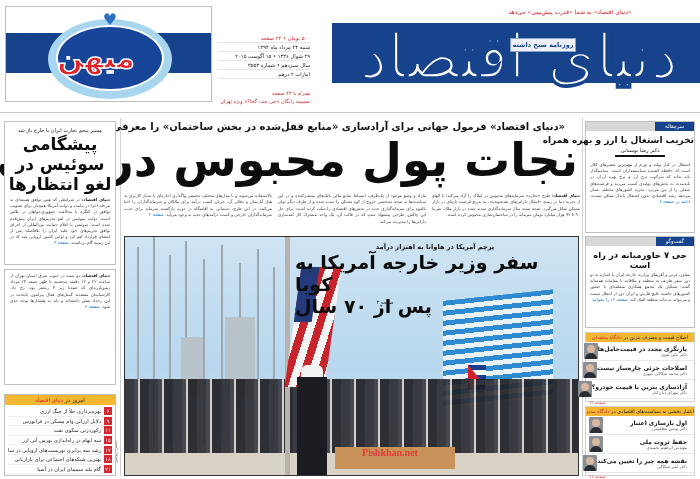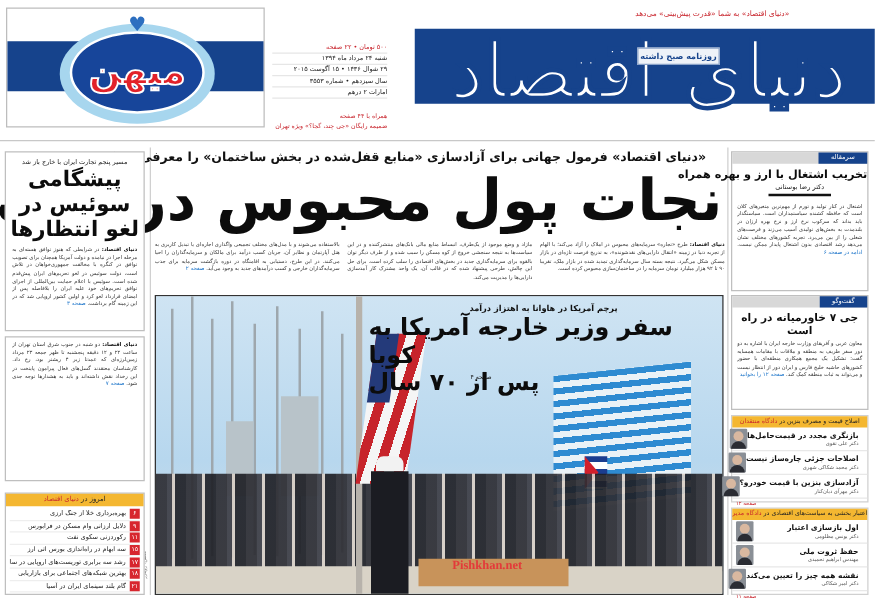--- a/index.html
+++ b/index.html
@@ -61,21 +61,21 @@
     }
     .ad-oval {
       position: absolute; left: 50px; top: 18px; width: 108px; height: 66px;
       border-radius: 50%; background: #17459a; border: 2px solid #ffffff;
     }
     .ad-heart {
       position: absolute; left: 95px; top: 4px; width: 18px; height: 18px;
       color: #2d6fc0; font-size: 16px; line-height: 18px; text-align: center;
     }
     .ad-word {
-      position: absolute; left: 50px; top: 26px; width: 108px; height: 50px;
+      position: absolute; left: 36px; top: 26px; width: 108px; height: 50px;
       font-family: "DejaVu Sans", sans-serif; font-weight: bold;
       font-size: 30px; line-height: 50px; text-align: center;
       color: #e2222a; -webkit-text-stroke: 1.5px #ffffff;
     }
 
     
     .rule-top { position: absolute; left: 0; top: 112px; width: 700px; height: 1px; background: #c8c8c8; }
 
     
     .lead-kicker {

